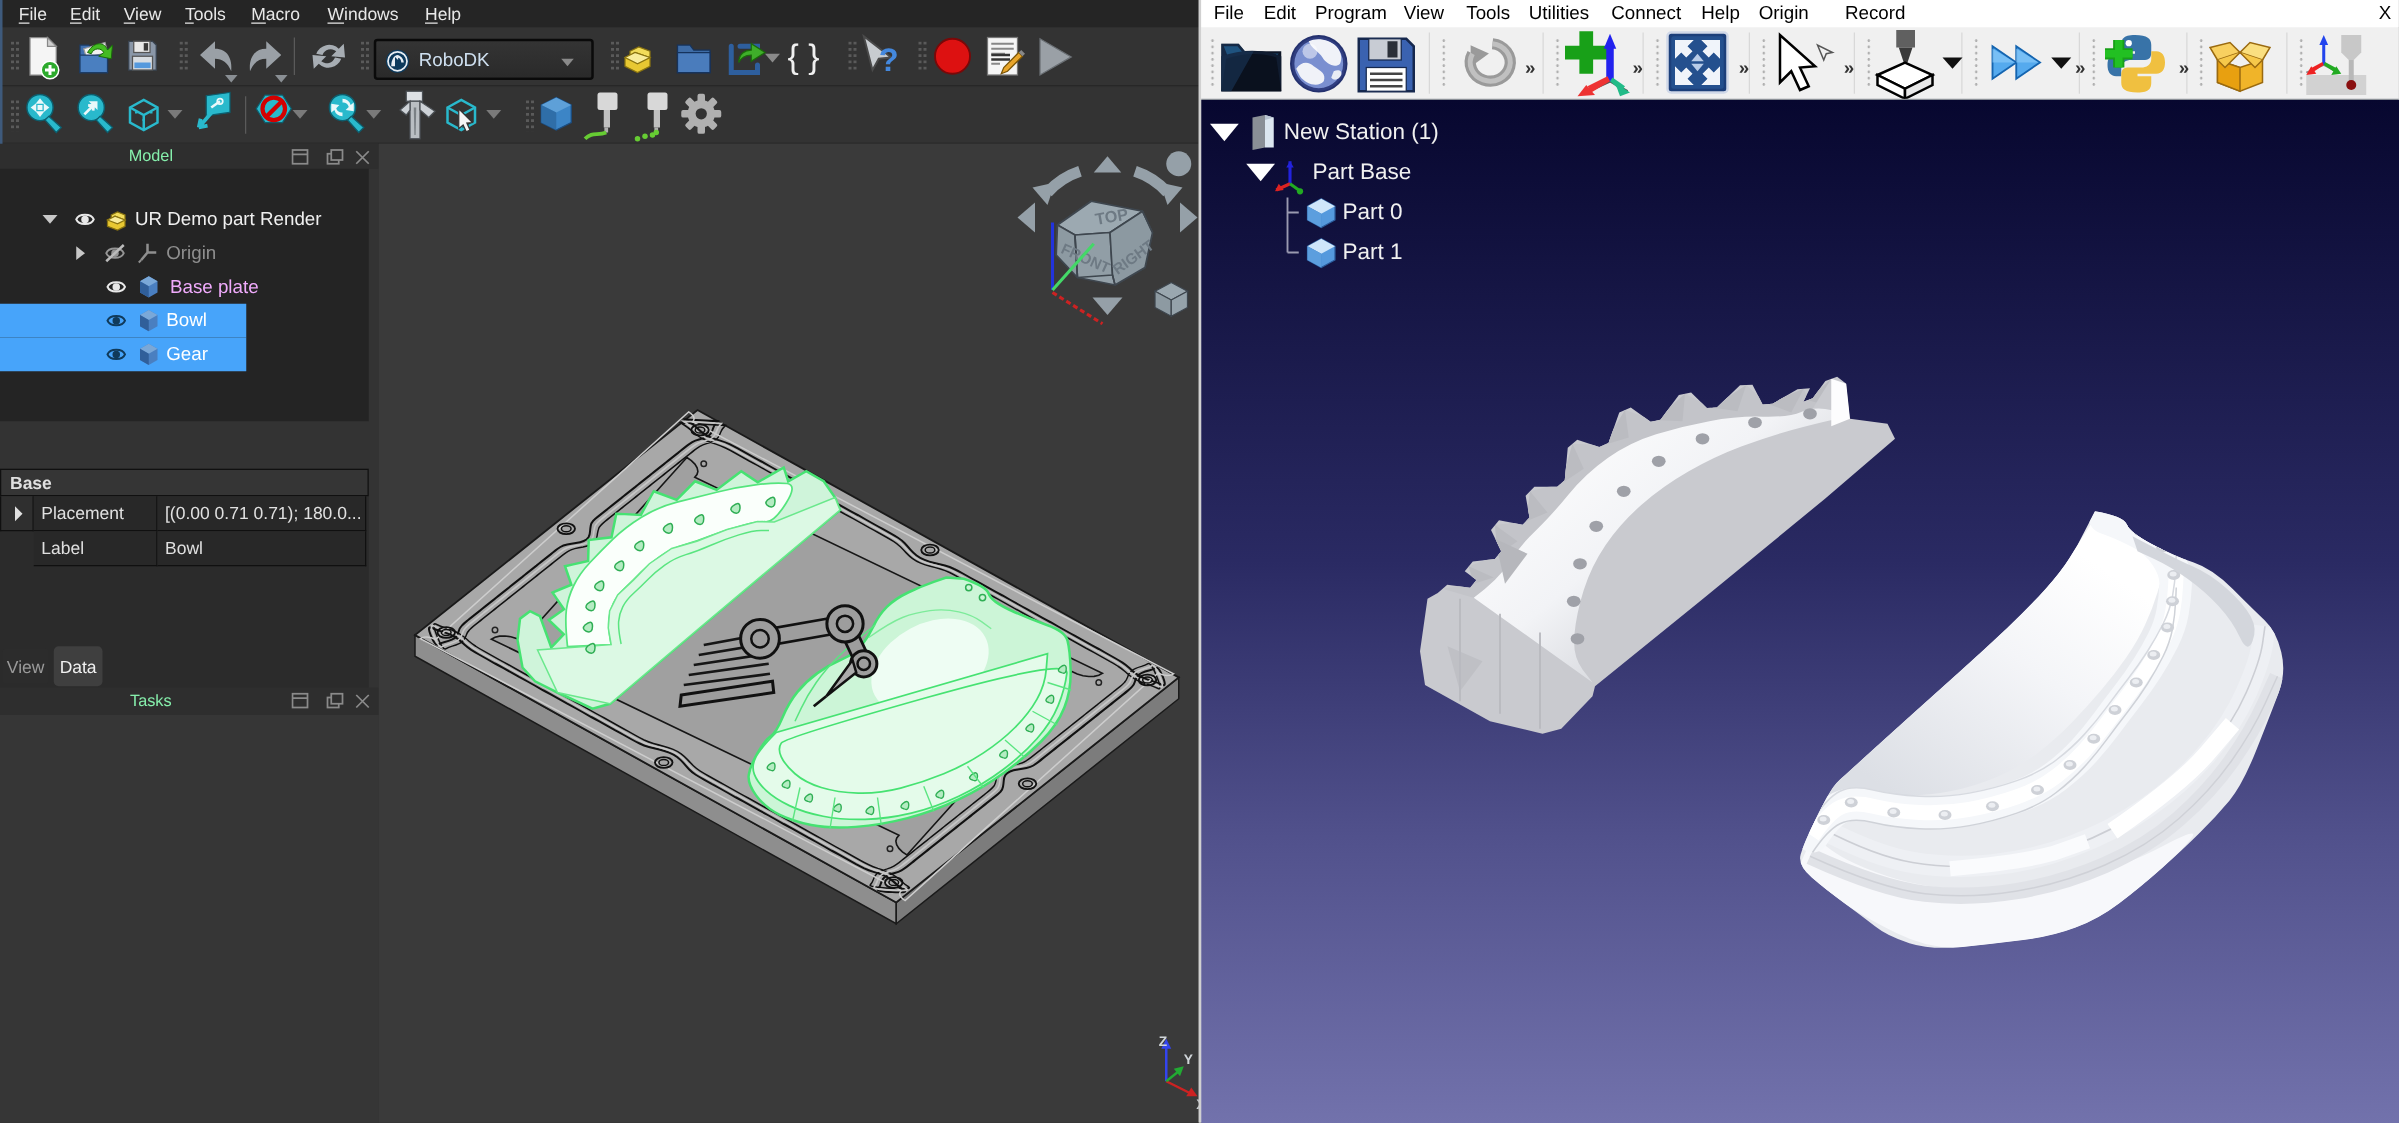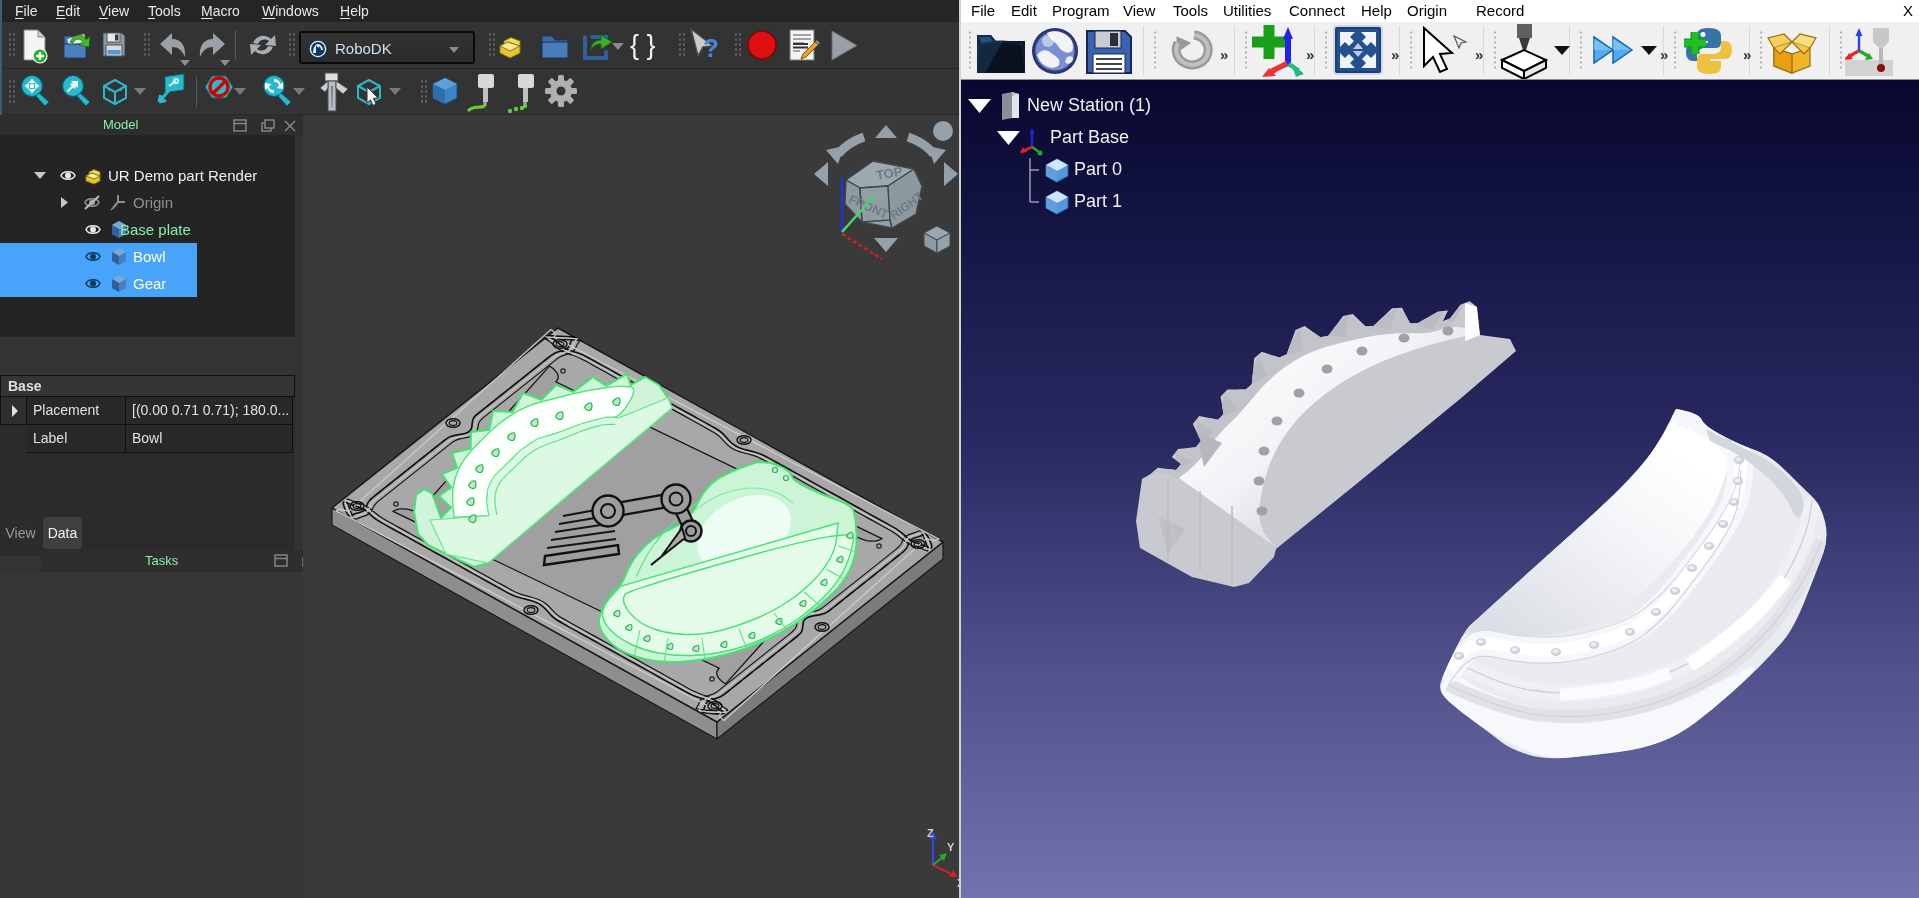--- a/index.html
+++ b/index.html
@@ -22,21 +22,21 @@
   
   #fc-dock { position:absolute; left:0; top:115px; width:303px; height:783px; background:#333333; }
   .paneltitle { position:relative; height:22px; color:#86efac; font-size:13px; text-align:center; line-height:22px; background:#2e2e2e; }
   .pt-btns { position:absolute; right:6px; top:3px; width:64px; height:16px; }
   #fc-tree { position:absolute; left:0; top:20px; width:295px; height:202px; background:#242424; color:#e8e8e8; font-size:15px; }
   .trow { position:absolute; left:0; width:295px; height:27px; line-height:27px; white-space:nowrap; }
   .thl { background:#47a4fa; width:197px; }
   
   #fc-props { position:absolute; left:0; top:216px; width:295px; height:181px; background:#2b2b2b; font-size:14px; color:#e0e0e0;margin-top:44px; }
   #fc-tabs { position:absolute; left:0; top:402px; width:295px; height:32px; }
-  #fc-tasks-title { position:absolute; left:0; top:435px; width:303px;margin-left:41px; }
+  #fc-tasks-title { position:absolute; left:0; top:435px; width:303px; }
   #fc-tasks { position:absolute; left:0; top:457px; width:303px; height:326px; background:#363636; }
   
   #fc-view { position:absolute; left:303px; top:115px; width:656px; height:783px; background:#3a3a3a; }
   
   #robodk { position:absolute; left:959px; top:0; width:960px; height:898px; background:#f0f0f0; border-left:2px solid #d0d0d0; }
   #rd-menubar { position:absolute; left:0; top:0; width:958px; height:22px; background:#ffffff; color:#000; font-size:15px; }
   #rd-menubar span { position:absolute; top:2px; }
   #rd-toolbar { position:absolute; left:0; top:22px; width:958px; height:57px; background:#f0f0f0; border-bottom:1px solid #8a8f96; box-sizing:content-box; }
   #rd-view { position:absolute; left:0; top:80px; width:1066px; height:819px; background:linear-gradient(180deg, #07072f 0%, #2a2a63 45%, #51518c 72%, #7272ac 100%); }
   .rd-grip { position:absolute; width:6px; height:40px; top:8px;
@@ -323,21 +323,21 @@
           <g transform="translate(85,6)">
               <path d="M1 7.5 C3 2.5 13 2.5 15 7.5 C13 12.5 3 12.5 1 7.5 Z" fill="none" stroke="#e8e8e8" stroke-width="1.6"></path>
               <circle cx="8" cy="7.5" r="3" fill="#e8e8e8"></circle>
             </g>
           <g transform="translate(110,3)">
               <path d="M2 6 L9 2 L16 6 L16 15 L9 19 L2 15 Z" fill="#4a7fc0"></path>
               <path d="M2 6 L9 10 L16 6 L9 2 Z" fill="#7aa8d8"></path>
               <path d="M9 10 L9 19 L2 15 L2 6 Z" fill="#305f9a"></path>
             </g>
         </svg>
-        <span style="position:absolute;left:120px;color:#86efac;">Base plate</span>
+        <span style="position:absolute;left:136px;color:#f0abfc;">Base plate</span>
       </div>
       <div class="trow thl" style="top:108px">
         <svg width="197" height="27" viewBox="0 0 197 27" style="position:absolute">
           <g transform="translate(85,6)">
               <path d="M1 7.5 C3 2.5 13 2.5 15 7.5 C13 12.5 3 12.5 1 7.5 Z" fill="none" stroke="#103a5a" stroke-width="1.6"></path>
               <circle cx="8" cy="7.5" r="3" fill="#103a5a"></circle>
             </g>
           <g transform="translate(110,3)">
               <path d="M2 6 L9 2 L16 6 L16 15 L9 19 L2 15 Z" fill="#4a7fc0"></path>
               <path d="M2 6 L9 10 L16 6 L9 2 Z" fill="#7aa8d8"></path>

